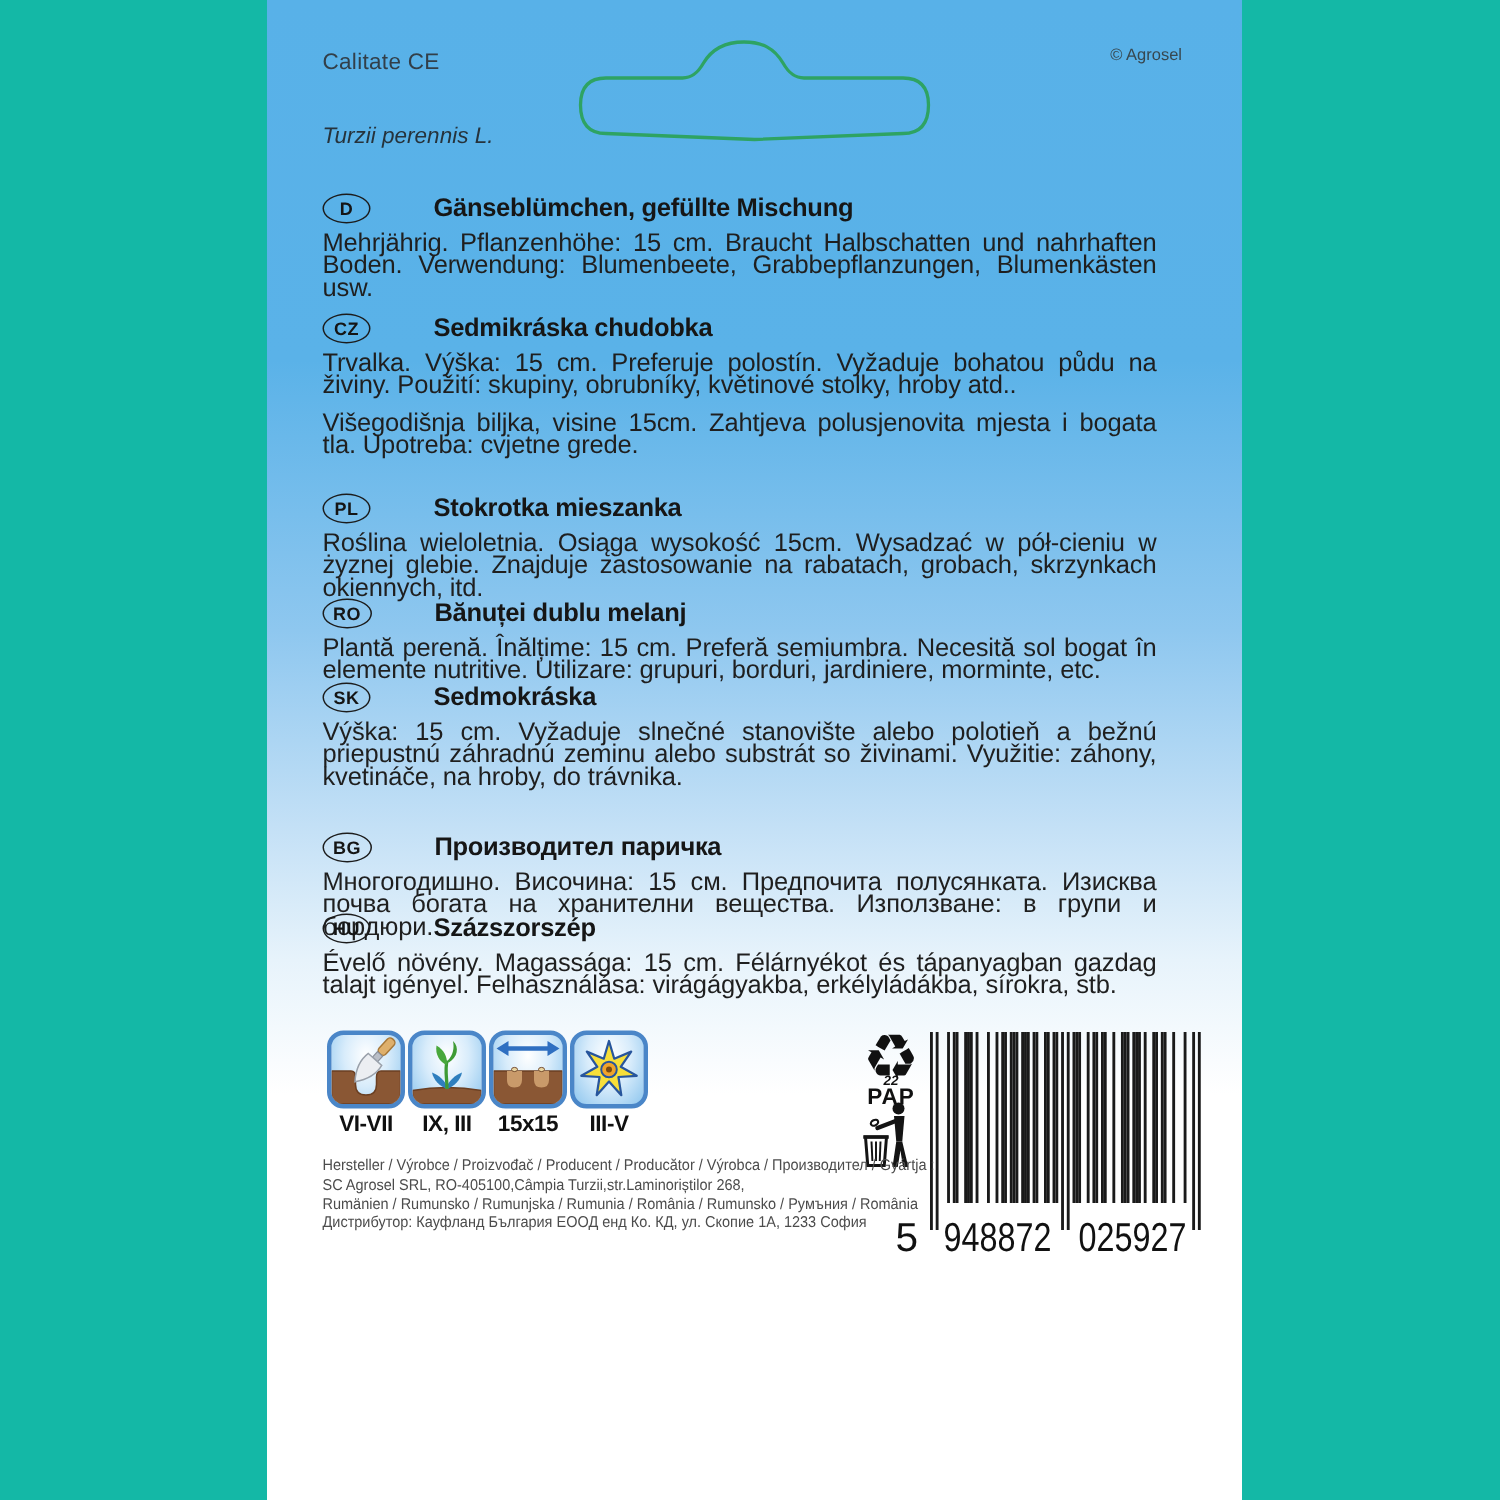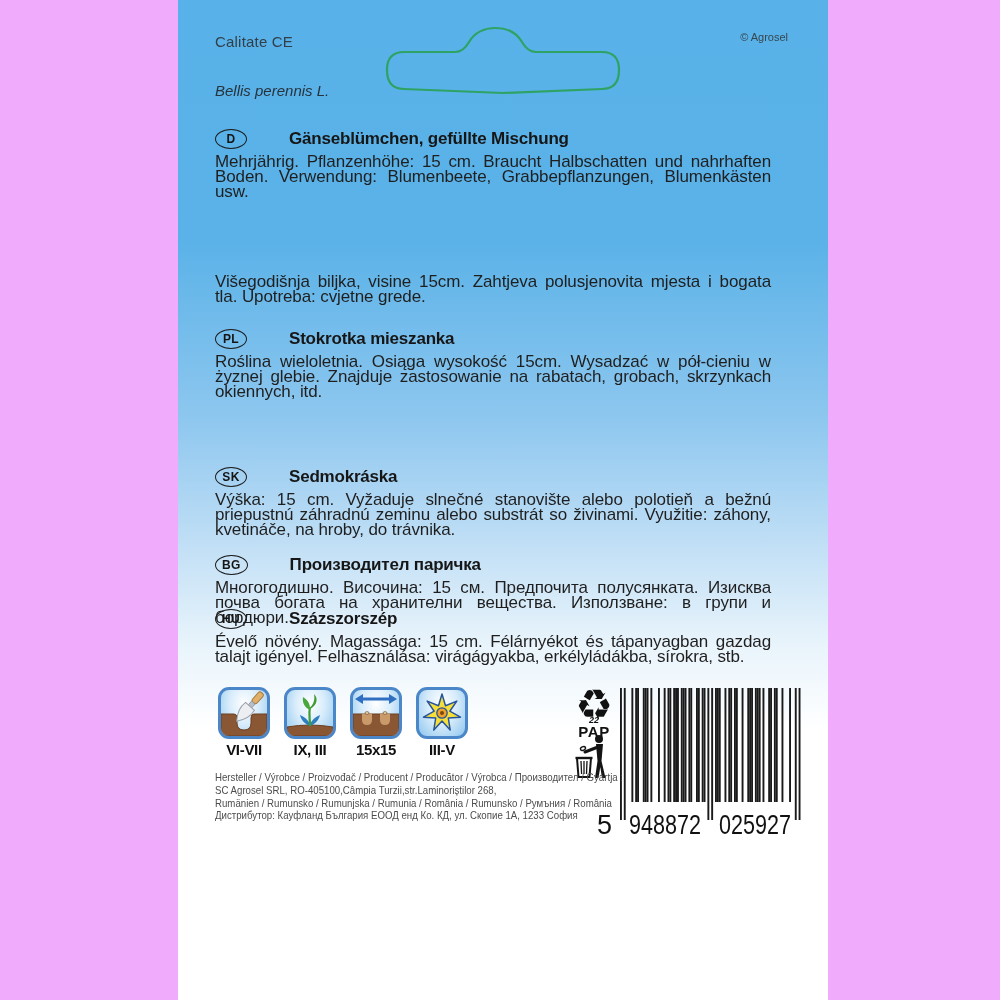--- a/index.html
+++ b/index.html
@@ -1,38 +1,38 @@
 <!DOCTYPE html>
 <html><head>
 <meta charset="utf-8">
 <style>
   html,body{margin:0;padding:0;background:#ffffff;}
-  .canvas{position:relative;width:1000px;height:1000px;background:#f0abfc;overflow:hidden;
+  .canvas{position:relative;width:1000px;height:1000px;background:#14b8a6;overflow:hidden;
           font-family:"Liberation Sans", sans-serif;color:#1e1e1e;}
   .packet{position:absolute;left:178px;top:0;width:650px;height:1000px;
           background:linear-gradient(180deg,#58b1e8 0%,#5ab2e8 24%,#8ec7ef 42%,
                      #c3e0f6 55%,#e7f3fb 64%,#ffffff 73%,#ffffff 100%);}
   .abs{position:absolute;}
   .quality{left:37px;top:33px;font-size:15px;color:#323f49;letter-spacing:.2px;}
   .brand{right:40px;top:31px;font-size:11px;color:#37474f;}
   .hole-svg{left:205px;top:25px;}
   .botanical{left:37px;top:82px;font-size:15px;font-style:italic;color:#26333c;}
 
   .sec{position:absolute;left:37px;width:556px;}
   .sec-head{display:flex;align-items:center;gap:9px;}
   .badge{display:inline-flex;align-items:center;justify-content:center;
          min-width:18px;height:16px;padding:1px 6px;border:1.7px solid #1c1c1c;
          border-radius:50%;font-size:12px;font-weight:bold;color:#151515;letter-spacing:.3px;}
   .sec-title{font-size:17px;font-weight:bold;color:#161616;letter-spacing:-.2px;margin-left:33px;}
   .sec-body{margin-top:5px;font-size:17px;line-height:15px;text-align:justify;
             color:#1f1f1f;letter-spacing:-.1px;}
   .sec-d{top:129px}.sec-cz{top:209px}.sec-hr{top:269px}.sec-pl{top:329px}
-  .sec-ro{top:399px}.sec-sk{top:467px}.sec-bg{top:555px}.sec-hu{top:609px}
-
-  .pics{left:40px;top:687px;display:flex;gap:14px;}
+  .sec-ro{top:399px}.sec-sk{top:455px}.sec-bg{top:555px}.sec-hu{top:609px}
+
+  .pics{left:40px;top:687px;display:flex;gap:2px;}
   .pic{width:52px;text-align:center;}
   .pic-box{width:52px;height:52px;border-radius:11px;border:3px solid #4a86c8;box-sizing:border-box;
            background:radial-gradient(ellipse at 50% 30%,#ffffff 0%,#d8ecfb 45%,#8ec6ee 100%);
            overflow:hidden;}
   .pic-label{margin-top:2px;font-size:15px;font-weight:bold;color:#101010;letter-spacing:-.3px;}
 
   .recycle{left:392px;top:684px;width:48px;text-align:center;color:#111;}
   .recycle-glyph{position:relative;font-size:42px;line-height:42px;font-family:"DejaVu Sans",sans-serif;}
   .recycle-code{position:absolute;left:0;right:0;top:15px;font-size:9px;font-weight:bold;
                 font-family:"Liberation Sans",sans-serif;font-style:italic;}
@@ -52,43 +52,57 @@
 
     <div class="abs quality">Calitate CE</div>
     <div class="abs brand">© Agrosel</div>
 
     <svg class="abs hole-svg" width="240" height="72" viewBox="0 0 240 72">
       <path d="M 21 27 H 72 C 78 27 82 24 86 17 C 92 7 101 3 113 3 C 125 3 133 7 139 17
                C 143 24 147 27 153 27 H 219 Q 236 27 236 45 Q 236 64 219 64 L 120 68 L 21 64
                Q 4 64 4 45 Q 4 27 21 27 Z" fill="none" stroke="#2ea363" stroke-width="2.2"></path>
     </svg>
 
-    <div class="abs botanical">Bellis perennis L.</div>
+    <div class="abs botanical">Turzii perennis L.</div>
 
     <div class="sec sec-d">
       <div class="sec-head">
         <span class="badge">D</span>
         <span class="sec-title">Gänseblümchen, gefüllte Mischung</span>
       </div>
       <div class="sec-body">Mehrjährig. Pflanzenhöhe: 15 cm. Braucht Halbschatten und nahrhaften Boden. Verwendung: Blumenbeete, Grabbepflanzungen, Blumenkästen usw.</div>
     </div>
 
+    <div class="sec sec-cz">
+      <div class="sec-head">
+        <span class="badge">CZ</span>
+        <span class="sec-title">Sedmikráska chudobka</span>
+      </div>
+      <div class="sec-body">Trvalka. Výška: 15 cm. Preferuje polostín. Vyžaduje bohatou půdu na živiny. Použití: skupiny, obrubníky, květinové stolky, hroby atd..</div>
+    </div>
 
     <div class="sec sec-hr">
       <div class="sec-body">Višegodišnja biljka, visine 15cm. Zahtjeva polusjenovita mjesta i bogata tla. Upotreba: cvjetne grede.</div>
     </div>
 
     <div class="sec sec-pl">
       <div class="sec-head">
         <span class="badge">PL</span>
         <span class="sec-title">Stokrotka mieszanka</span>
       </div>
       <div class="sec-body">Roślina wieloletnia. Osiąga wysokość 15cm. Wysadzać w pół-cieniu w żyznej glebie. Znajduje zastosowanie na rabatach, grobach, skrzynkach okiennych, itd.</div>
     </div>
 
+    <div class="sec sec-ro">
+      <div class="sec-head">
+        <span class="badge">RO</span>
+        <span class="sec-title">Bănuței dublu melanj</span>
+      </div>
+      <div class="sec-body">Plantă perenă. Înălțime: 15 cm. Preferă semiumbra. Necesită sol bogat în elemente nutritive. Utilizare: grupuri, borduri, jardiniere, morminte, etc.</div>
+    </div>
 
     <div class="sec sec-sk">
       <div class="sec-head">
         <span class="badge">SK</span>
         <span class="sec-title">Sedmokráska</span>
       </div>
       <div class="sec-body">Výška: 15 cm. Vyžaduje slnečné stanovište alebo polotieň a bežnú priepustnú záhradnú zeminu alebo substrát so živinami. Využitie: záhony, kvetináče, na hroby, do trávnika.</div>
     </div>
 
     <div class="sec sec-bg">

